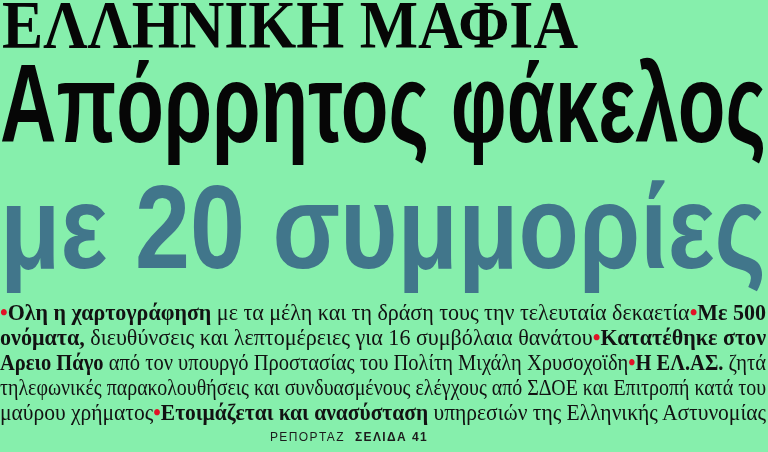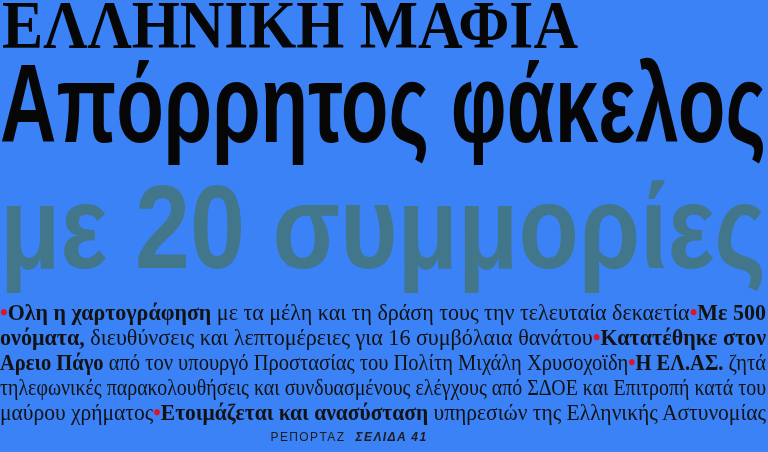--- a/index.html
+++ b/index.html
@@ -1,20 +1,20 @@
 <!DOCTYPE html>
 <html style="--headline_black: #060606; --accent_teal: #41768b; --bullet_red: #e11227; --body_text: #121212; --footer_text: #1c1c1c;"><head>
 <meta charset="utf-8">
 <style>
   html, body { margin: 0; padding: 0; background: #ffffff; }
   .page {
     position: relative;
     width: 768px;
     height: 452px;
-    background: #3b82f6;
+    background: #86efac;
     overflow: hidden;
     font-family: "Liberation Serif", "DejaVu Serif", serif;
   }
   svg { display: block; overflow: visible; }
 
   
   .kicker-svg { position: absolute; top: 0; left: 0; }
   .kicker-svg text {
     font-family: "Liberation Serif", "DejaVu Serif", serif;
     font-weight: bold;
@@ -62,21 +62,21 @@
     width: 768px;
     display: flex;
     justify-content: center;
     transform: translateX(-35px);
     font-family: "Liberation Sans", "DejaVu Sans", sans-serif;
     font-size: 12px;
     letter-spacing: 1.4px;
     color: var(--footer_text, #1c1c1c);
     white-space: nowrap;
   }
-  .footer .pg { font-weight: bold; margin-left: 10px; font-style: italic; }
+  .footer .pg { font-weight: bold; margin-left: 10px; }
 </style>
 </head>
 <body>
 
 <div class="page">
 
   <svg class="kicker-svg" width="768" height="52">
     <text x="2" y="47" textLength="576" lengthAdjust="spacingAndGlyphs">ΕΛΛΗΝΙΚΗ ΜΑΦΙΑ</text>
   </svg>
 

